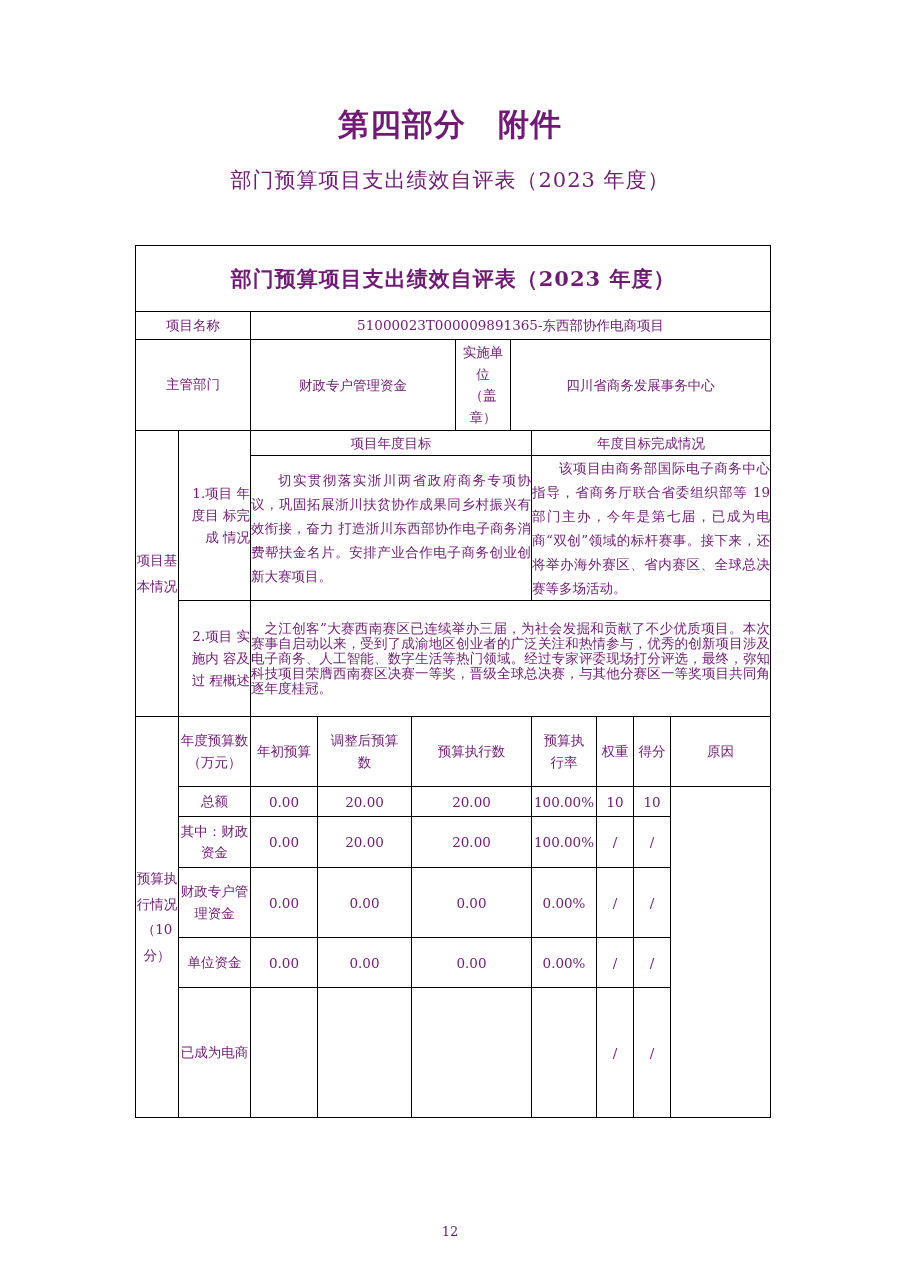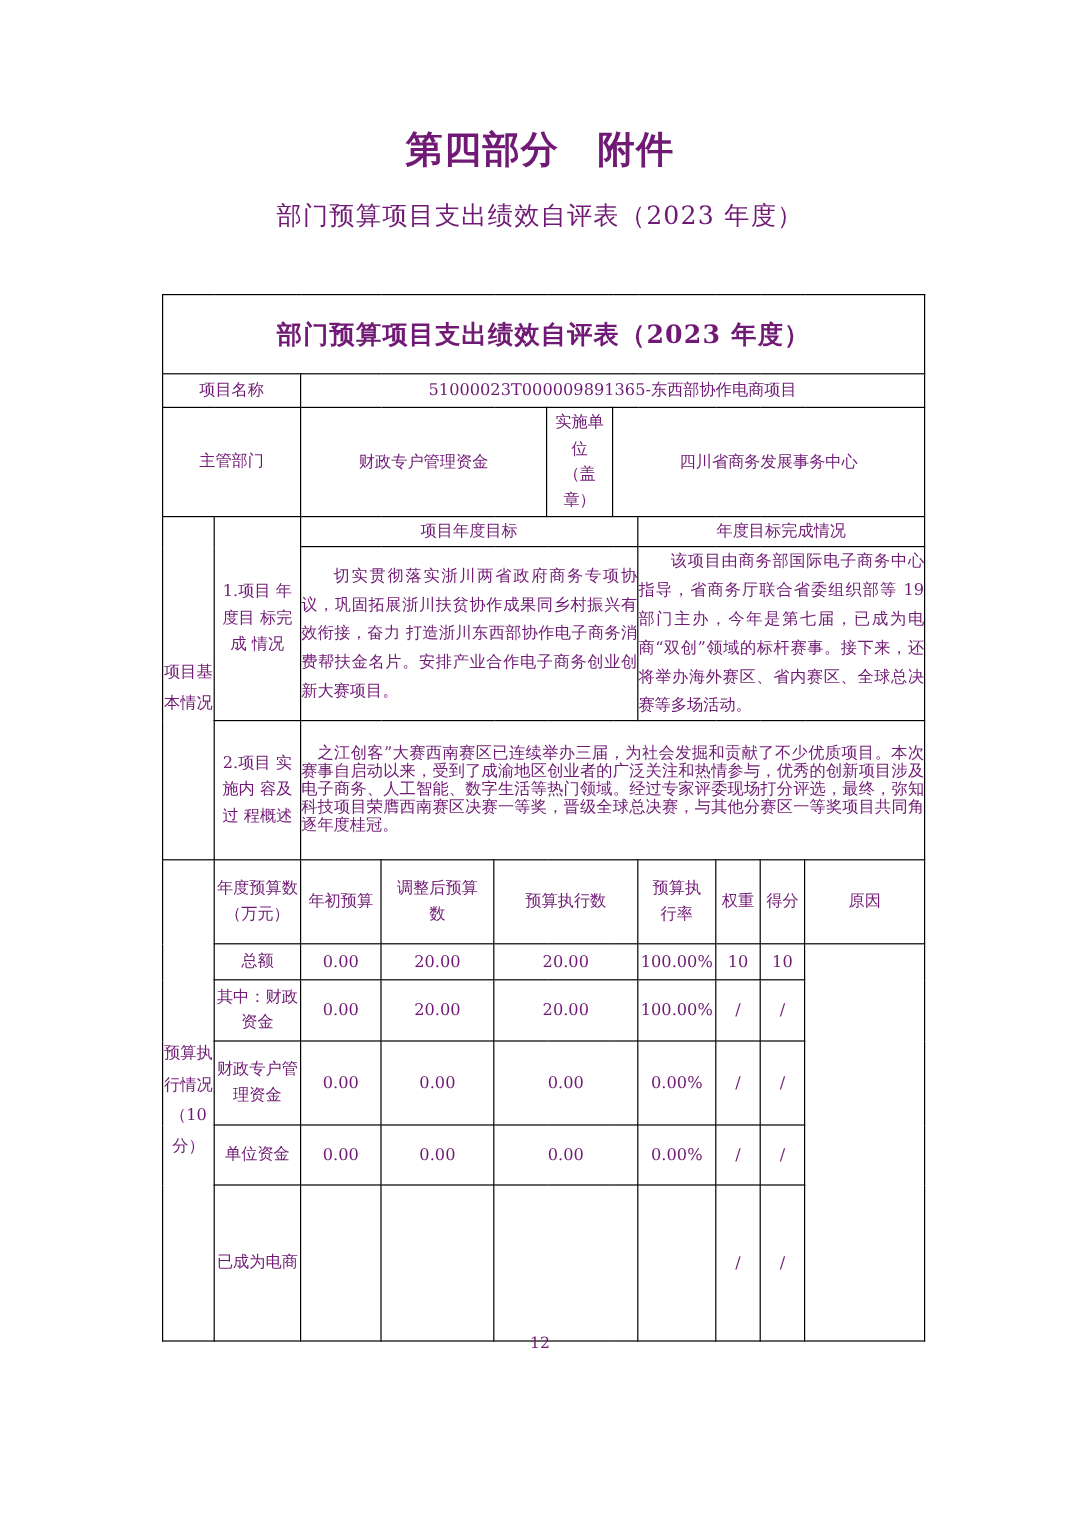--- a/index.html
+++ b/index.html
@@ -46,37 +46,37 @@
     text-align: center;
     font-size: 21px;
     font-weight: bold;
     letter-spacing: 1px;
   }
   td.lab {
     text-align: center;
     line-height: 1.6;
     padding: 2px 8px;
   }
-  td.lab-tight { padding: 2px 11px; }
+  td.lab-tight { padding: 2px 11px; text-align: right; }
   td.vlab {
     text-align: center;
     line-height: 1.9;
     padding: 2px 7px;
   }
   td.cen { text-align: center; line-height: 1.5; }
   td.para {
     text-align: justify;
     padding: 3px 9px;
     line-height: 24px;
   }
   td.para p { margin: 0; text-indent: 2em; }
   td.para-sm { line-height: 15px; }
   .page-number {
     position: absolute;
-    top: 1112px; left: 0; width: 900px;
+    top: 1224px; left: 0; width: 900px;
     text-align: center;
     font-size: 13px;
     font-family: "DejaVu Serif", "Liberation Serif", serif;
   }
 </style>
 </head>
 <body>
 
 <div class="page">
 

